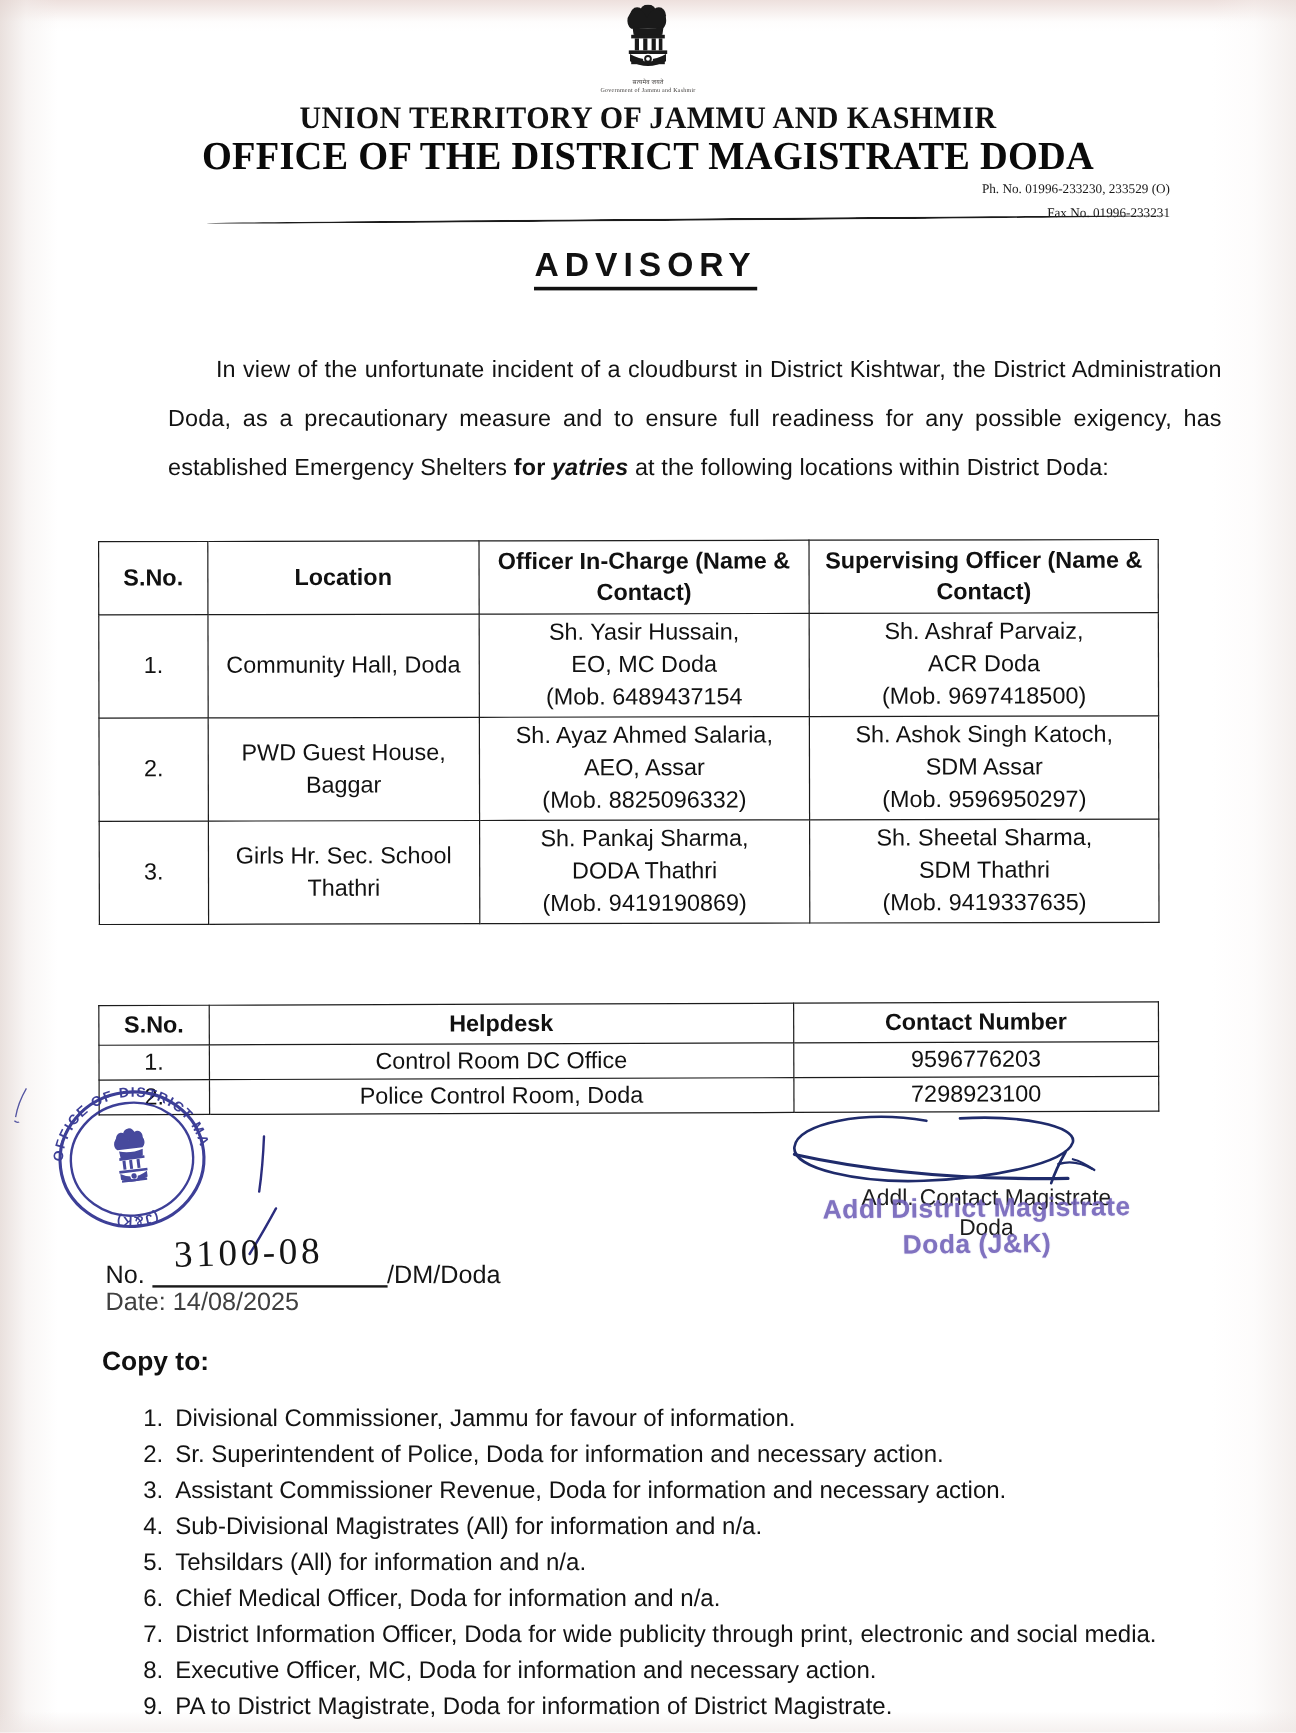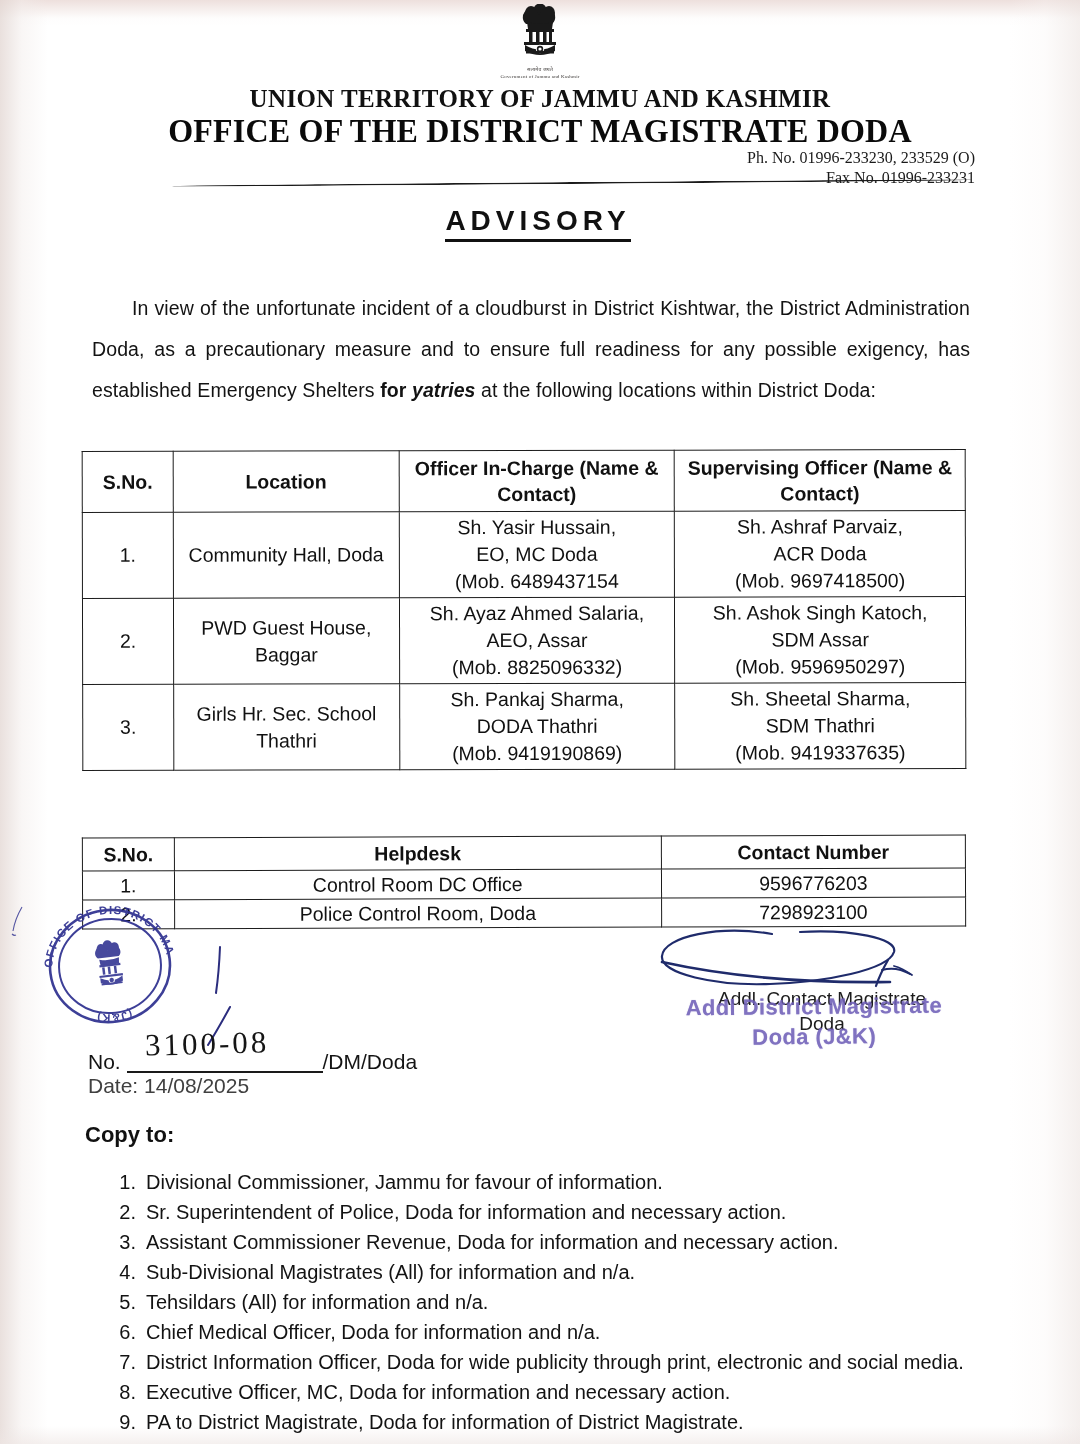--- a/index.html
+++ b/index.html
@@ -104,21 +104,21 @@
     letter-spacing: 0.2px;
     color: #0a0a0a;
     transform: scaleX(0.97);
   }
   .hdr-phone {
     position: absolute;
     top: 148px;
     right: 105px;
     text-align: right;
     font-family: "Liberation Serif", serif;
-    font-size: 16px;
+    font-size: 11px;
     line-height: 20px;
     color: #1a1a1a;
   }
   .hdr-rule {
     position: absolute;
     top: 182px;
     left: 172px;
     width: 800px;
     height: 0;
     border-top: 2.5px solid #1b1b1b;
@@ -144,20 +144,21 @@
   }
 
   
   .para {
     position: absolute;
     font-size: 19.5px;
     line-height: 41px;
     text-align: justify;
     color: #131313;
     letter-spacing: 0.1px;
+    margin-left: 48px;
   }
   .para b { font-weight: bold; }
   .para i { font-style: italic; }
   .para .bi { font-weight: bold; font-style: italic; }
 
   #para1 { top: 288px; left: 92px; width: 878px; text-indent: 40px; }
   #para2 { top: 735px; left: 92px; width: 868px; text-indent: 40px; }
 
   
   table {

